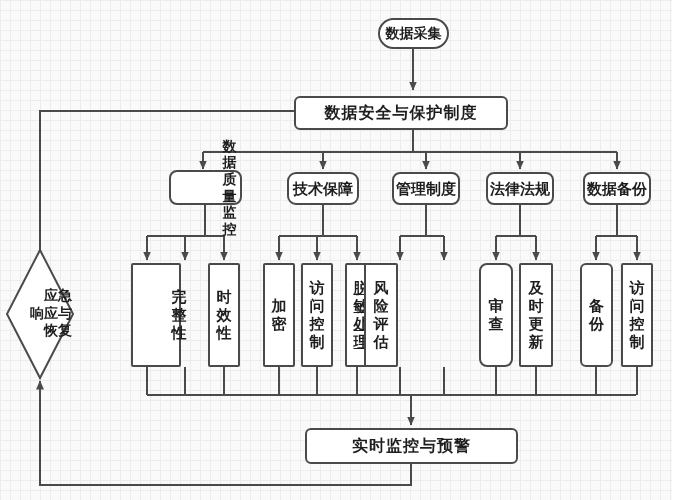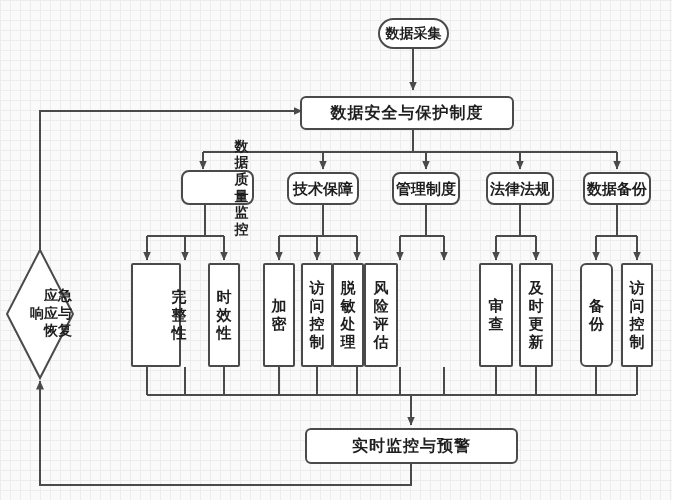--- a/index.html
+++ b/index.html
@@ -87,25 +87,25 @@
       <path class="wire" marker-end="url(#arr)" d="M40,250 V111 H302"></path>
     </g>
 
     <polygon class="diamond" points="40,250 73,314 40,378 7,314"></polygon>
   </svg>
 
   <div class="node stadium" style="left:378px;top:18px;width:71px;height:31px;">
     <span>数据采集</span>
   </div>
 
-  <div class="node big" style="left:300px;top:96px;width:214px;height:34px;">
+  <div class="node big" style="left:294px;top:96px;width:214px;height:34px;">
     <span>数据安全与保护制度</span>
   </div>
 
-  <div class="node rounded hdr2" style="left:181px;top:170px;width:73px;height:35px;padding-left:48px;">
+  <div class="node rounded hdr2" style="left:169px;top:170px;width:73px;height:35px;padding-left:48px;">
     <span>数据质
 量监控</span>
   </div>
   <div class="node rounded hdr" style="left:287px;top:172px;width:72px;height:33px;border-radius:9px;">
     <span>技术保障</span>
   </div>
   <div class="node rounded hdr" style="left:392px;top:172px;width:68px;height:33px;">
     <span>管理制度</span>
   </div>
   <div class="node rounded hdr" style="left:486px;top:172px;width:68px;height:33px;">
@@ -120,27 +120,27 @@
   </div>
   <div class="node leaf" style="left:208px;width:32px;">
     <span class="vtext">时效性</span>
   </div>
   <div class="node leaf" style="left:263px;width:32px;">
     <span class="vtext">加密</span>
   </div>
   <div class="node leaf" style="left:301px;width:32px;">
     <span class="vtext">访问控制</span>
   </div>
-  <div class="node leaf" style="left:332px;width:32px;">
+  <div class="node leaf" style="left:345px;width:32px;text-decoration:underline;">
     <span class="vtext">脱敏处理</span>
   </div>
   <div class="node leaf" style="left:364px;width:34px;">
     <span class="vtext">风险评估</span>
   </div>
-  <div class="node leaf" style="left:479px;width:34px;">
+  <div class="node leaf" style="left:479px;width:34px;border-radius:8px;">
     <span class="vtext">审查</span>
   </div>
   <div class="node leaf" style="left:519px;width:34px;">
     <span class="vtext">及时更新</span>
   </div>
   <div class="node leaf" style="left:580px;width:33px;border-radius:6px;">
     <span class="vtext">备份</span>
   </div>
   <div class="node leaf" style="left:621px;width:32px;">
     <span class="vtext">访问控制</span>

